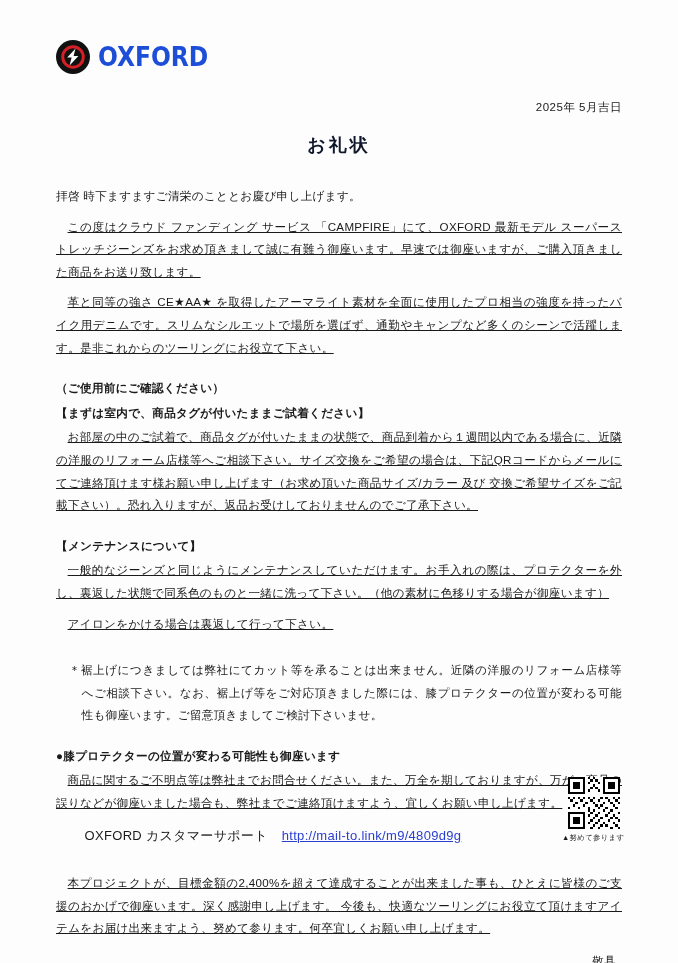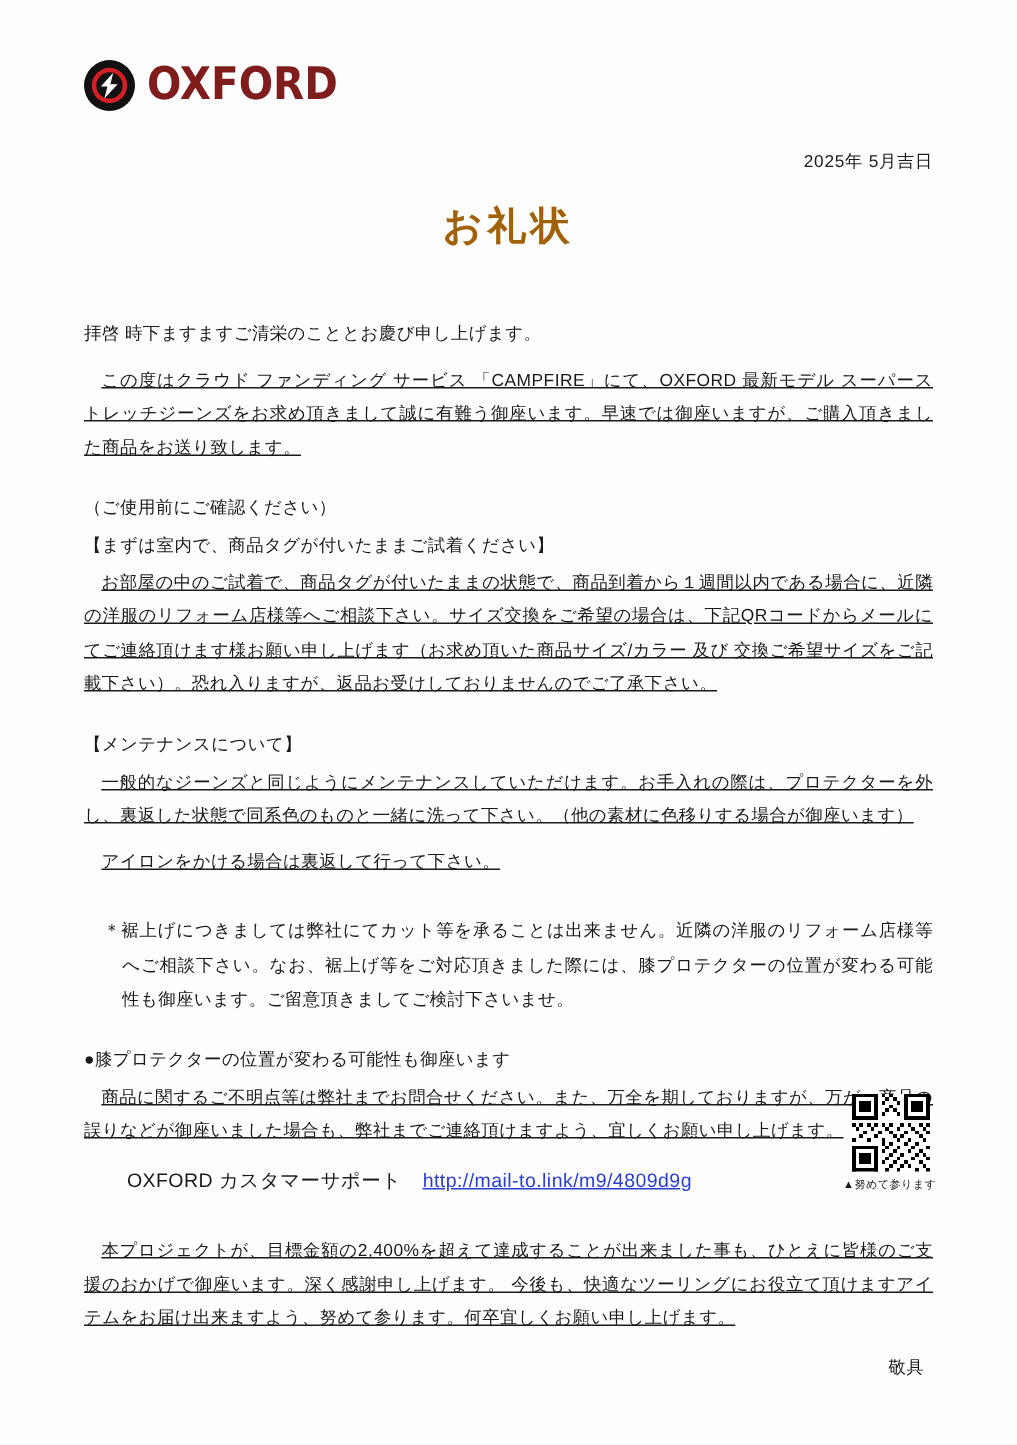--- a/index.html
+++ b/index.html
@@ -47,61 +47,61 @@
     background: #111111;
     display: flex;
     align-items: center;
     justify-content: center;
     flex: none;
   }
   .logo-badge svg { display: block; }
   .logo-word {
     font-family: "DejaVu Sans", sans-serif;
     font-weight: bold;
-    font-size: 30px;
+    font-size: 26px;
     letter-spacing: 0px;
-    color: #7f1d1d;
+    color: #1d4ed8;
     line-height: 1;
     font-stretch: condensed;
   }
 
   
   .date-line {
     text-align: right;
     font-size: 11.5px;
     color: #1a1a1a;
     margin-bottom: 18px;
     letter-spacing: 0.5px;
   }
 
   
   .doc-title {
     text-align: center;
-    font-size: 26px;
+    font-size: 18px;
     font-weight: bold;
-    color: #a16207;
+    color: #0f172a;
     letter-spacing: 3px;
-    margin-bottom: 44px;
+    margin-bottom: 28px;
   }
 
   
   .body {
     font-size: 11.6px;
     line-height: 1.95;
     color: #1a1a1a;
     letter-spacing: 0.3px;
   }
   p.para {
     margin: 0 0 8px 0;
     text-align: justify;
   }
   p.indent { text-indent: 1em; text-decoration: underline; }
   p.gap-top { margin-top: 24px; }
   .heading {
-    font-weight: normal;
+    font-weight: bold;
     margin: 0 0 2px 0;
   }
   .heading-sp { margin-top: 18px; }
   .hang { padding-left: 2.2em; text-indent: -1.1em; }
 
   
   .contact-block { position: relative; }
   .support-row {
     padding-left: 2.2em;
     margin: 0 0 2px 0;
@@ -161,20 +161,21 @@
       </div>
 
       <div class="date-line">2025年  5月吉日</div>
 
       <div class="doc-title">お礼状</div>
 
       <div class="body">
 
         <p class="para">拝啓 時下ますますご清栄のこととお慶び申し上げます。</p>
         <p class="para indent">この度はクラウド ファンディング サービス 「CAMPFIRE」にて、OXFORD 最新モデル スーパーストレッチジーンズをお求め頂きまして誠に有難う御座います。早速では御座いますが、ご購入頂きました商品をお送り致します。</p>
+        <p class="para indent">革と同等の強さ CE★AA★ を取得したアーマライト素材を全面に使用したプロ相当の強度を持ったバイク用デニムです。スリムなシルエットで場所を選ばず、通勤やキャンプなど多くのシーンで活躍します。是非これからのツーリングにお役立て下さい。</p>
 
         <p class="heading heading-sp">（ご使用前にご確認ください）</p>
         <p class="heading">【まずは室内で、商品タグが付いたままご試着ください】</p>
         <p class="para indent">お部屋の中のご試着で、商品タグが付いたままの状態で、商品到着から１週間以内である場合に、近隣の洋服のリフォーム店様等へご相談下さい。サイズ交換をご希望の場合は、下記QRコードからメールにてご連絡頂けます様お願い申し上げます（お求め頂いた商品サイズ/カラー 及び 交換ご希望サイズをご記載下さい）。恐れ入りますが、返品お受けしておりませんのでご了承下さい。</p>
 
         <p class="heading heading-sp">【メンテナンスについて】</p>
         <p class="para indent">一般的なジーンズと同じようにメンテナンスしていただけます。お手入れの際は、プロテクターを外し、裏返した状態で同系色のものと一緒に洗って下さい。（他の素材に色移りする場合が御座います）</p>
         <p class="para indent">アイロンをかける場合は裏返して行って下さい。</p>
 
         <p class="para hang gap-top">＊裾上げにつきましては弊社にてカット等を承ることは出来ません。近隣の洋服のリフォーム店様等へご相談下さい。なお、裾上げ等をご対応頂きました際には、膝プロテクターの位置が変わる可能性も御座います。ご留意頂きましてご検討下さいませ。</p>

